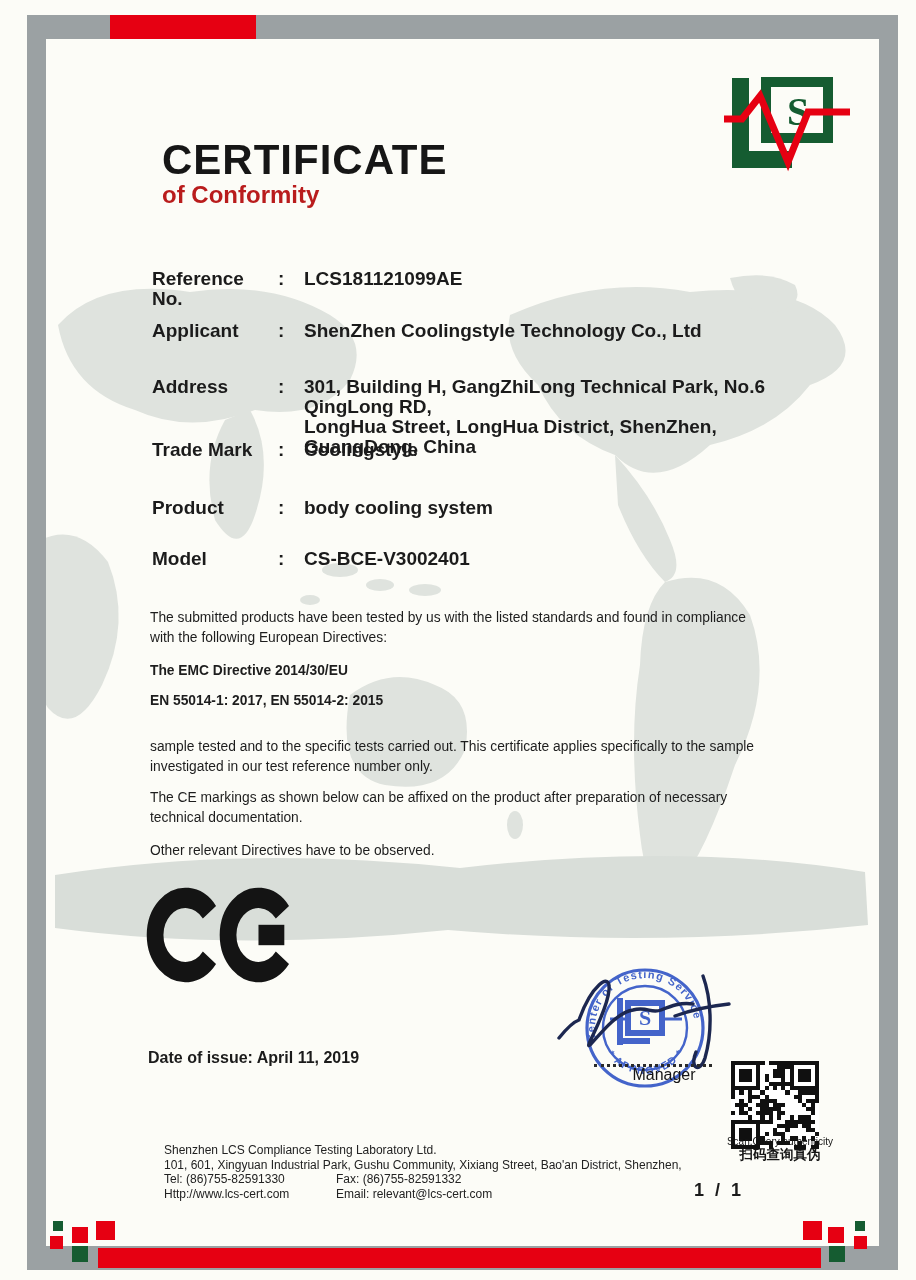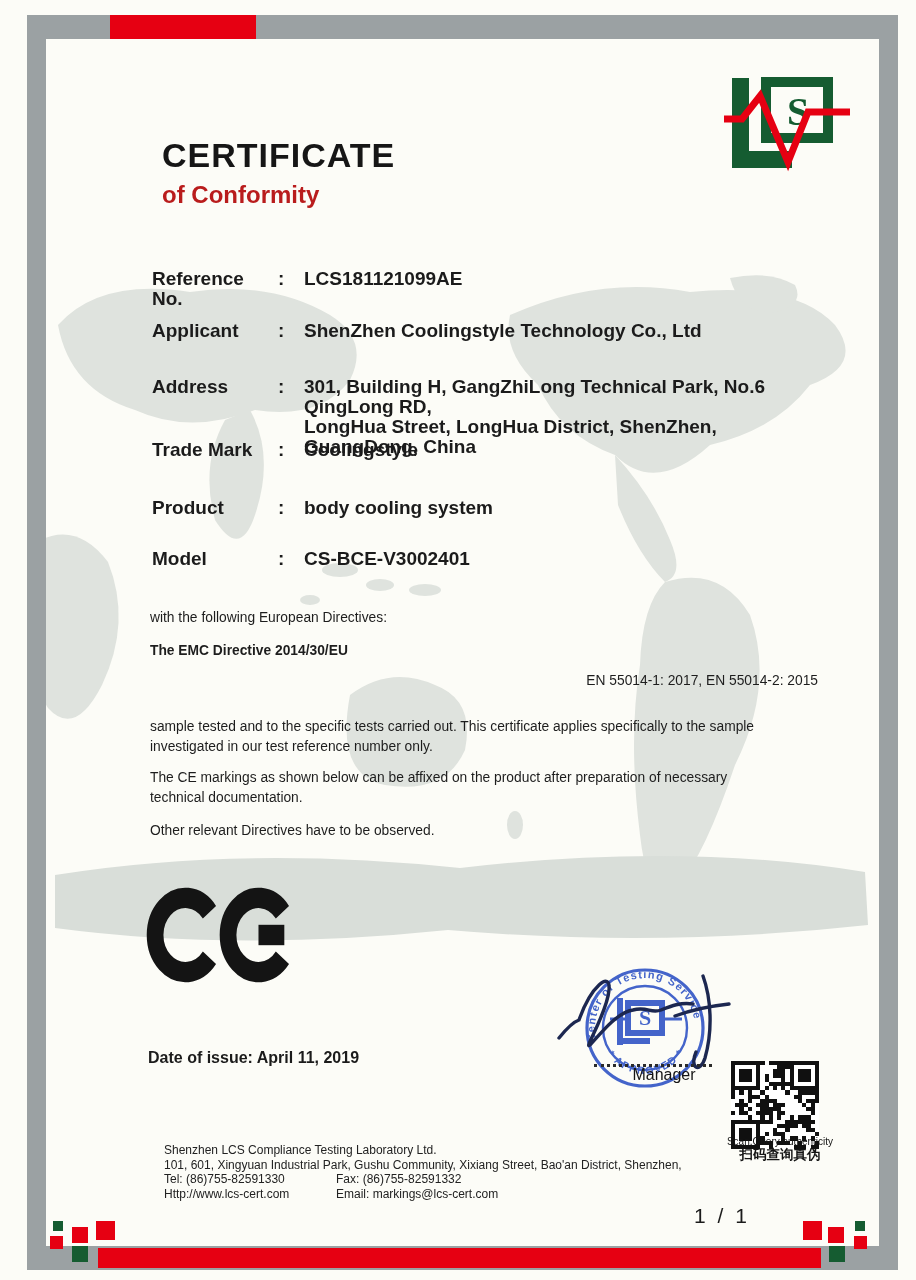--- a/index.html
+++ b/index.html
@@ -17,52 +17,52 @@
   .frame-bottom{left:27px;top:1246px;width:871px;height:24px;}
   .red-accent-top{position:absolute;left:110px;top:15px;width:146px;height:24px;background:var(--accent-red,#e60012);}
   .red-accent-bottom{position:absolute;left:98px;top:1248px;width:723px;height:20px;background:var(--accent-red,#e60012);}
   .sq{position:absolute;}
   .sq.red{background:var(--accent-red,#e60012);}
   .sq.green{background:var(--logo-green,#155c31);}
   
   .map{position:absolute;left:40px;top:270px;width:840px;height:700px;z-index:0;}
   
   .content{position:absolute;left:0;top:0;width:916px;height:1280px;z-index:1;}
-  .title{position:absolute;left:162px;top:136px;font-size:34px;font-weight:bold;letter-spacing:1px;color:#161616;}
+  .title{position:absolute;left:162px;top:136px;font-size:42px;font-weight:bold;letter-spacing:1px;color:#161616;}
   .subtitle{position:absolute;left:162px;top:181px;font-size:24px;font-weight:bold;color:#b91c1c;}
   .logo{position:absolute;left:722px;top:74px;width:132px;height:100px;}
   .field-row{position:absolute;left:152px;display:flex;font-size:19px;font-weight:bold;color:#1b1b1b;line-height:20px;}
   .f-label{width:126px;}
   .f-sep{width:26px;}
   .f-value{width:530px;}
   .f-value span{display:block;}
   .bodytext{position:absolute;left:150px;top:608px;width:668px;font-size:13.8px;line-height:20px;color:#1d1d1d;}
   .bodytext p{margin:0;}
   .bodytext p span{display:block;}
   .p-directive{margin-top:13px !important;font-weight:bold;}
-  .p-standards{margin-top:10px !important;font-weight:normal;text-align:right;}
+  .p-standards{margin-top:10px !important;font-weight:bold;}
   .p-tests{margin-top:26px !important;}
   .p-cenote{margin-top:11px !important;}
   .p-other{margin-top:13px !important;}
   .ce-mark{position:absolute;left:146px;top:884px;width:152px;height:102px;}
   .date-issue{position:absolute;left:148px;top:1049px;font-size:16px;font-weight:bold;}
   
   .stamp{position:absolute;left:570px;top:953px;width:150px;height:150px;opacity:.88;}
   .signature{position:absolute;left:553px;top:958px;width:212px;height:122px;}
   .dotted-line{position:absolute;left:594px;top:1050px;width:118px;height:14px;border-bottom:3px dotted #2a2a2a;}
   .manager{position:absolute;left:606px;top:1066px;width:116px;text-align:center;font-size:16px;color:#141414;}
   
   .qr{position:absolute;left:731px;top:1061px;width:88px;height:88px;background:#fff;}
   .qr-grid{display:grid;grid-template-columns:repeat(21,1fr);grid-template-rows:repeat(21,1fr);width:100%;height:100%;}
   .qr-grid b{background:#101010;}
   .qr-grid i{background:transparent;}
   .qr-caption{position:absolute;left:688px;width:184px;text-align:center;color:#141414;}
   .qr-cn{top:1146px;font-size:13.5px;font-weight:bold;}
   .qr-en{top:1136px;font-size:10px;}
-  .page-num{position:absolute;left:694px;top:1180px;font-size:21px;font-weight:normal;letter-spacing:3px;margin-top:24px;}
+  .page-num{position:absolute;left:694px;top:1180px;font-size:18px;font-weight:bold;letter-spacing:3px;}
   
   .footer{position:absolute;left:164px;top:1143px;font-size:12px;line-height:14.5px;color:#222;}
   .footer .cols{display:flex;}
   .footer .c1{width:172px;}
 </style>
 </head>
 <body>
 
 <div class="page">
 
@@ -145,20 +145,21 @@
       <span class="f-value">body cooling system</span>
     </div>
     <div class="field-row" style="top:549px;">
       <span class="f-label">Model</span>
       <span class="f-sep">:</span>
       <span class="f-value">CS-BCE-V3002401</span>
     </div>
 
     <div class="bodytext">
       <p>
+        <span>The submitted products have been tested by us with the listed standards and found in compliance</span>
         <span>with the following European Directives:</span>
       </p>
       <p class="p-directive">The EMC Directive 2014/30/EU</p>
       <p class="p-standards">EN 55014-1: 2017, EN 55014-2: 2015</p>
       <p class="p-tests">
         <span>sample tested and to the specific tests carried out. This certificate applies specifically to the sample</span>
         <span>investigated in our test reference number only.</span>
       </p>
       <p class="p-cenote">
         <span>The CE markings as shown below can be affixed on the product after preparation of necessary</span>
@@ -657,18 +658,18 @@
 
     <div class="footer">
       <div>Shenzhen LCS Compliance Testing Laboratory Ltd.</div>
       <div>101, 601, Xingyuan Industrial Park, Gushu Community, Xixiang Street, Bao'an District, Shenzhen,</div>
       <div class="cols">
         <span class="c1">Tel: (86)755-82591330</span>
         <span>Fax: (86)755-82591332</span>
       </div>
       <div class="cols">
         <span class="c1">Http://www.lcs-cert.com</span>
-        <span>Email: markings@lcs-cert.com</span>
+        <span>Email: relevant@lcs-cert.com</span>
       </div>
     </div>
 
   </div>
 </div>
 
 </body></html>

